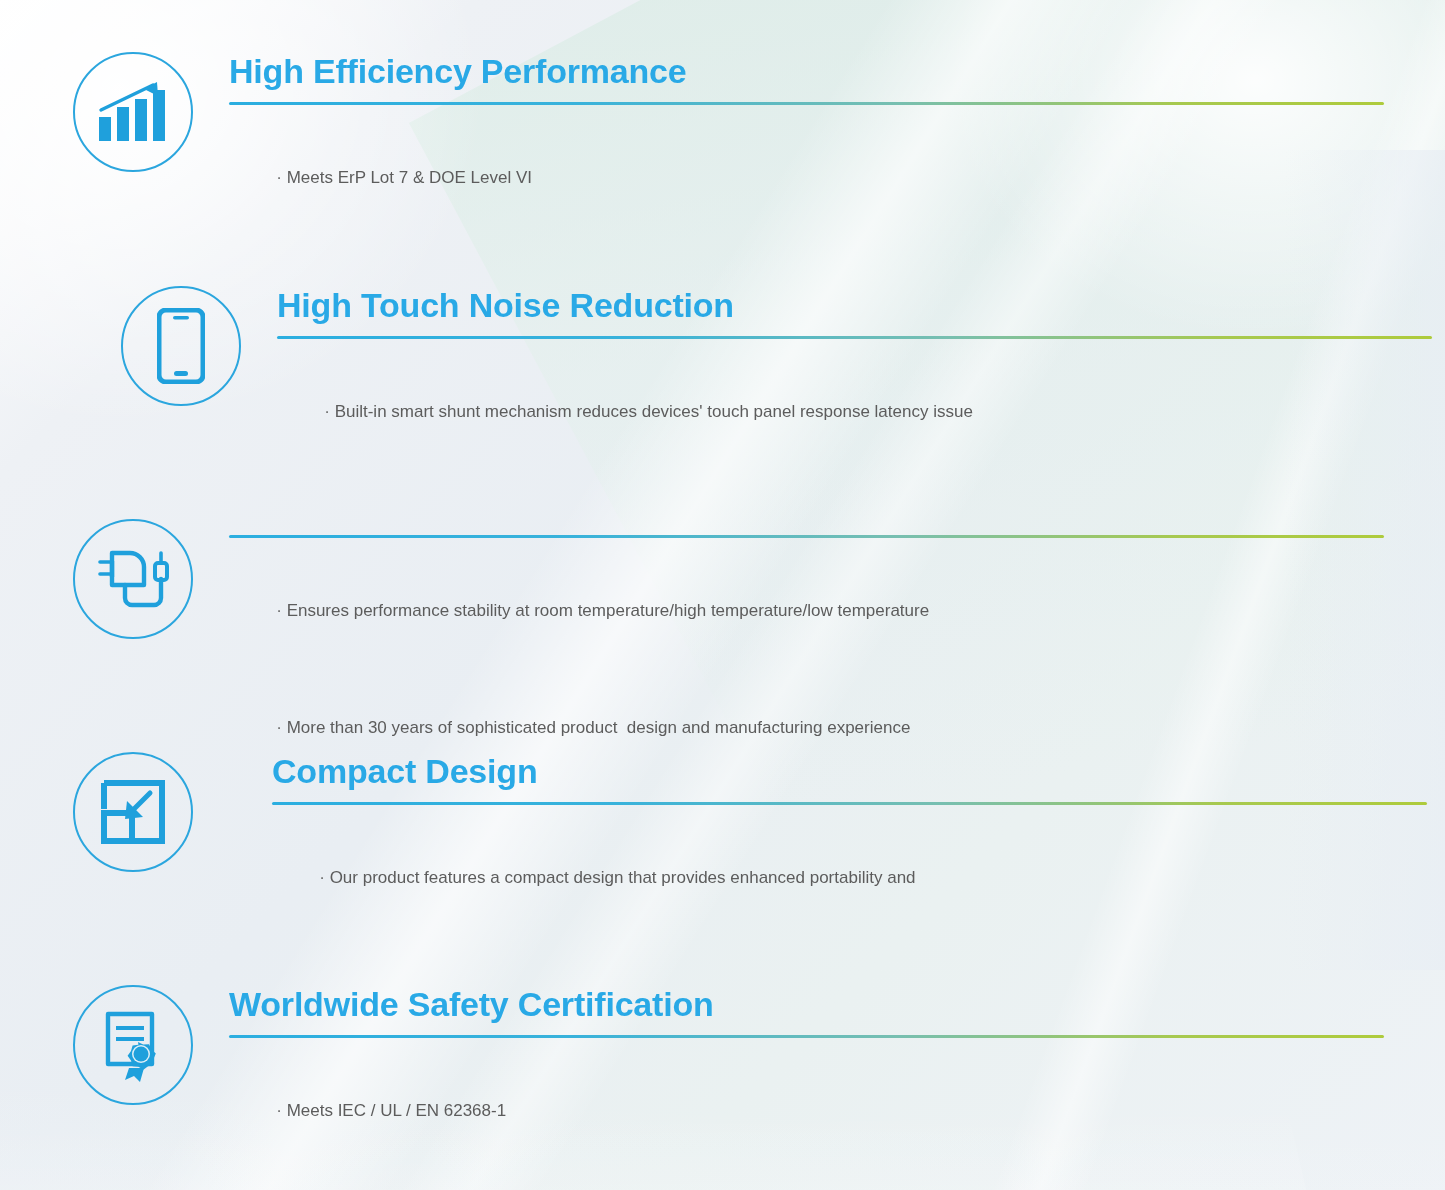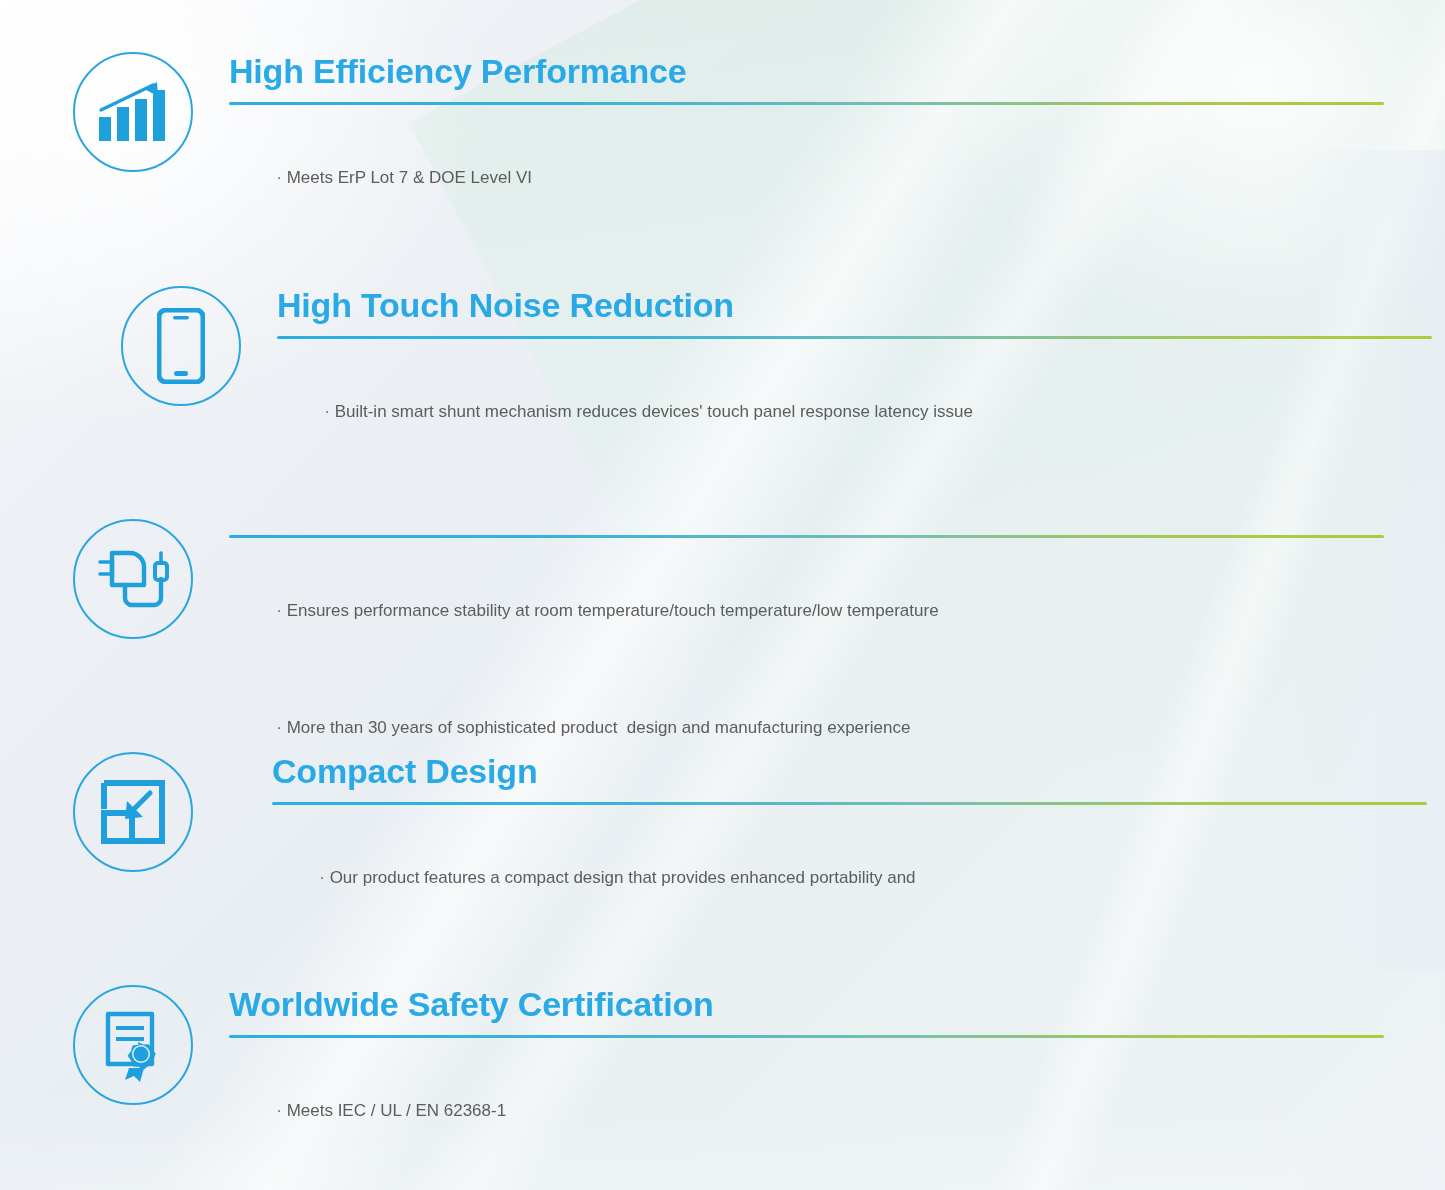--- a/index.html
+++ b/index.html
@@ -228,21 +228,21 @@
           <path d="M33 42 V55 a7 7 0 0 0 7 7 H62 a7 7 0 0 0 7 -7 V36" fill="none" stroke="#1FA0DC" stroke-width="4.4" stroke-linecap="round" stroke-linejoin="round"></path>
           <rect x="63" y="20" width="12" height="17" rx="3" fill="none" stroke="#1FA0DC" stroke-width="4"></rect>
           <line x1="69" y1="10" x2="69" y2="20" stroke="#1FA0DC" stroke-width="3.6" stroke-linecap="round"></line>
         </svg>
       </span>
     </div>
     <div class="feature-body">
       <div class="feature-divider"></div>
       <div class="feature-lines">
         <div class="feature-line">
-          <span class="bullet">· </span><span>Ensures performance stability at room temperature/touch temperature/low temperature</span>
+          <span class="bullet">· </span><span>Ensures performance stability at room temperature/high temperature/low temperature</span>
         </div>
         <div class="feature-line">
           <span class="bullet">· </span><span>More than 30 years of sophisticated product  design and manufacturing experience</span>
         </div>
       </div>
     </div>
   </div>
 
   <div class="feature-row" style="top:752px;gap:43px;">
     <div class="icon-badge">

